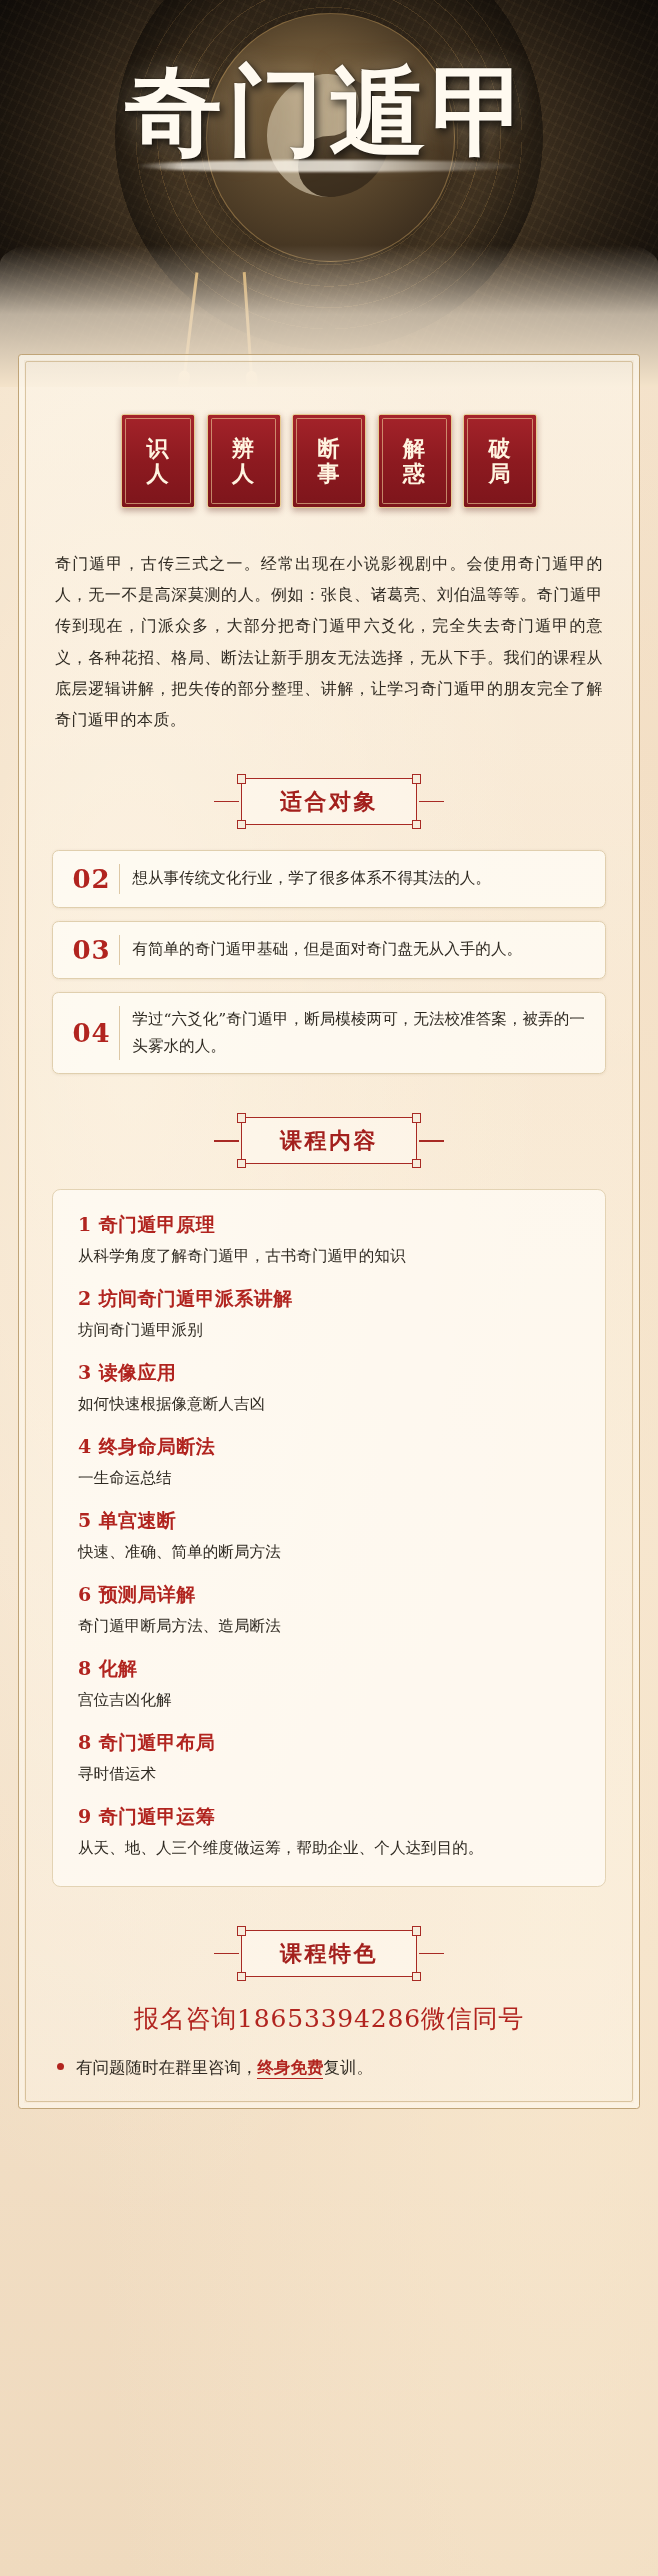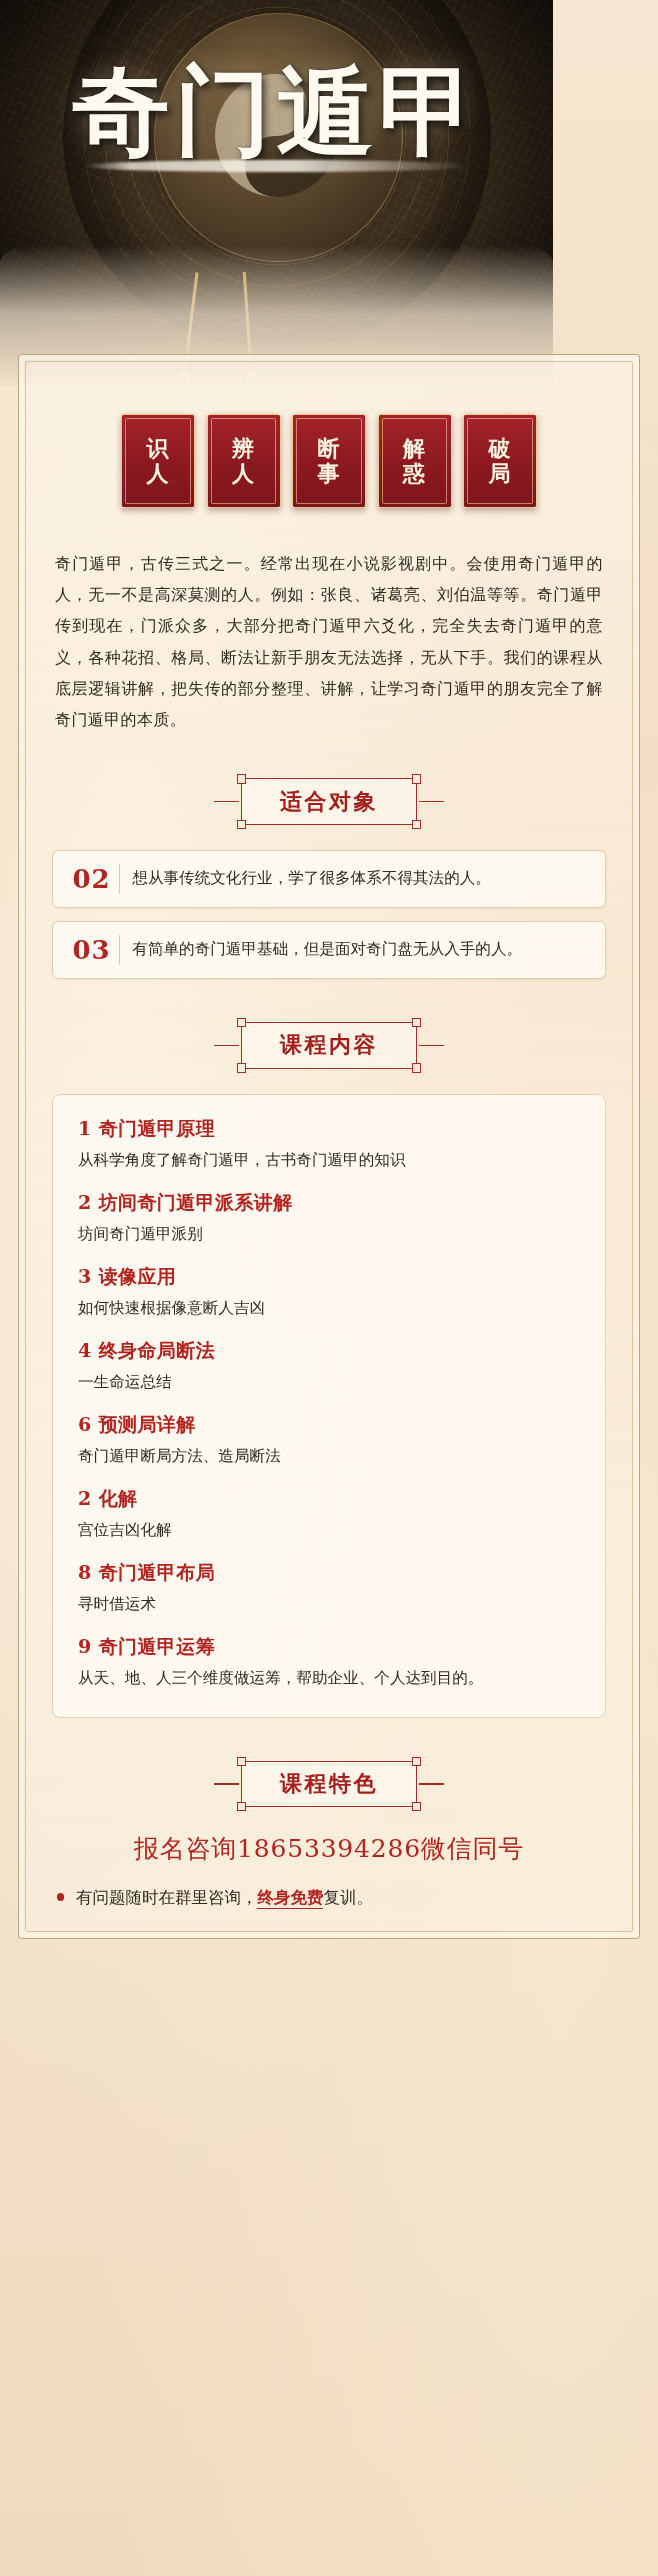--- a/index.html
+++ b/index.html
@@ -18,21 +18,21 @@
     overflow: hidden;
     background:
       radial-gradient(ellipse at 20% 40%, rgba(255,248,233,0.55) 0%, rgba(255,248,233,0) 55%),
       radial-gradient(ellipse at 85% 75%, rgba(250,235,210,0.6) 0%, rgba(250,235,210,0) 60%),
       linear-gradient(180deg, #f6e7d2 0%, #f2ddc3 30%, #f4e2cb 60%, #efdabe 100%);
   }
 
   
   .hero {
     position: relative;
-    width: 553px;
+    width: 658px;
     height: 387px;
     overflow: hidden;
     background:
       radial-gradient(ellipse at 50% 42%, #6b5336 0%, #4a3a26 35%, #2e2317 70%, #1a1410 100%);
     text-decoration: underline;
   }
   .hero-tex {
     position: absolute;
     inset: 0;
     background:
@@ -419,20 +419,25 @@
       <div class="card">
         <div class="card-num">02</div>
         <div class="card-sep"></div>
         <div class="card-text">想从事传统文化行业，学了很多体系不得其法的人。</div>
       </div>
       <div class="card">
         <div class="card-num">03</div>
         <div class="card-sep"></div>
         <div class="card-text">有简单的奇门遁甲基础，但是面对奇门盘无从入手的人。</div>
       </div>
+      <div class="card">
+        <div class="card-num">04</div>
+        <div class="card-sep"></div>
+        <div class="card-text">学过“六爻化”奇门遁甲，断局模棱两可，无法校准答案，被弄的一头雾水的人。</div>
+      </div>
     </div>
 
     <div class="banner-wrap">
       <div class="banner">
         <span class="corner c1"></span>
         <span class="corner c2"></span>
         <span class="corner c3"></span>
         <span class="corner c4"></span>
         <span>课程内容</span>
       </div>
@@ -449,25 +454,29 @@
       </div>
       <div class="course-item">
         <div class="course-title">3 读像应用</div>
         <div class="course-desc">如何快速根据像意断人吉凶</div>
       </div>
       <div class="course-item">
         <div class="course-title">4 终身命局断法</div>
         <div class="course-desc">一生命运总结</div>
       </div>
       <div class="course-item">
+        <div class="course-title">5 单宫速断</div>
+        <div class="course-desc">快速、准确、简单的断局方法</div>
+      </div>
+      <div class="course-item">
         <div class="course-title">6 预测局详解</div>
         <div class="course-desc">奇门遁甲断局方法、造局断法</div>
       </div>
       <div class="course-item">
-        <div class="course-title">2 化解</div>
+        <div class="course-title">8 化解</div>
         <div class="course-desc">宫位吉凶化解</div>
       </div>
       <div class="course-item">
         <div class="course-title">8 奇门遁甲布局</div>
         <div class="course-desc">寻时借运术</div>
       </div>
       <div class="course-item">
         <div class="course-title">9 奇门遁甲运筹</div>
         <div class="course-desc">从天、地、人三个维度做运筹，帮助企业、个人达到目的。</div>
       </div>

